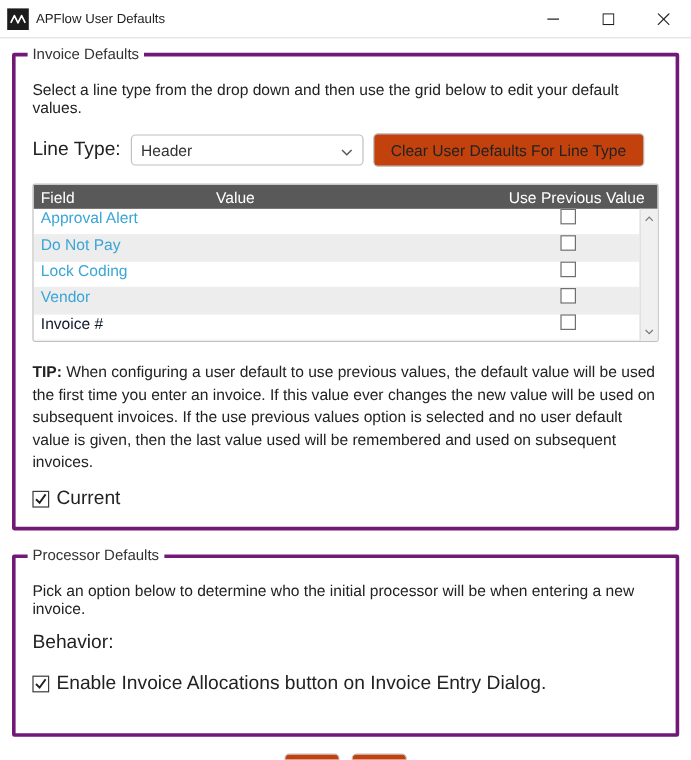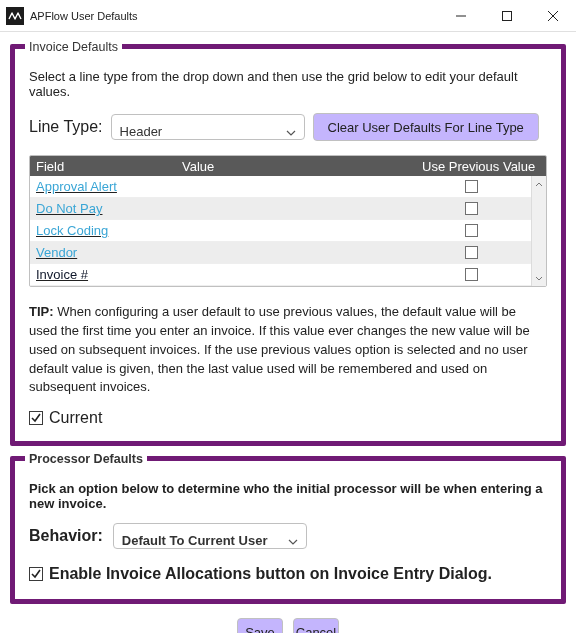--- a/index.html
+++ b/index.html
@@ -9,44 +9,44 @@
   .titlebar { height: 32px; display: flex; align-items: center; padding: 0 0 0 6px; border-bottom: 1px solid #e0e0e0; }
   .titlebar .app-icon { width: 18px; height: 18px; background: #1c1c1c; display: flex; align-items: center; justify-content: center; margin-right: 6px; }
   .titlebar .app-icon svg { width: 14px; height: 10px; }
   .titlebar .title { flex: 0 0 auto; font-size: 11px; color: #222; }
   .titlebar .spacer { flex: 1 1 auto; }
   .win-btn { width: 46px; height: 32px; display: flex; align-items: center; justify-content: center; }
   .win-btn svg { width: 10px; height: 10px; stroke: #222; stroke-width: 1; fill: none; }
 
   .content { padding: 4px 10px 6px 10px; }
 
-  .groupbox { border: 5px solid #701a75; border-radius: 2px; position: relative; padding: 16px 14px 14px 14px; margin-top: 8px; }
+  .groupbox { border: 3px solid #701a75; border-radius: 2px; position: relative; padding: 16px 14px 14px 14px; margin-top: 8px; }
   .groupbox .legend { position: absolute; top: -9px; left: 10px; background: #fff; padding: 0 4px; font-size: 12.5px; color: #333; }
 
   .instr { margin: 4px 0 14px 0; }
 
   .line-type-row { display: flex; align-items: center; gap: 8px; margin-bottom: 14px; }
   .lbl { font-size: 16px; color: #222; }
 
-  .combo { height: 26px; border: 1px solid #c0c0c0; border-radius: 4px; display: flex; align-items: flex-end; padding: 0 8px; background: #fff; position: relative; }
+  .combo { height: 26px; border: 1px solid #c0c0c0; border-radius: 4px; display: flex; align-items: center; padding: 0 8px; background: #fff; position: relative; }
   .combo.small { width: 194px; }
   .combo.big { width: 194px; }
   .combo .combo-text { flex: 1 1 auto; font-size: 13px; color: #333; text-align: left; }
   .combo .chev { flex: 0 0 auto; }
 
-  .btn { height: 28px; border: 1px solid #c0c0c0; border-radius: 4px; background: #c4b5fd; padding: 0 14px; display: inline-flex; align-items: center; justify-content: center; font-size: 13px; color: #222; cursor: default; }
+  .btn { height: 28px; border: 1px solid #c0c0c0; border-radius: 4px; background: #c2410c; padding: 0 14px; display: inline-flex; align-items: center; justify-content: center; font-size: 13px; color: #222; cursor: default; }
 
   .grid-wrap { border: 1px solid #c0c0c0; border-radius: 2px; overflow: hidden; }
   .grid-header { background: #595959; color: #fff; height: 20px; display: flex; align-items: center; font-size: 13px; padding: 0; }
   .grid-header .col-field { width: 152px; padding-left: 6px; }
   .grid-header .col-value { flex: 1 1 auto; }
   .grid-header .col-prev { width: 124px; text-align: left; padding-right: 0; }
   .grid-body { display: flex; }
   .grid-rows { flex: 1 1 auto; }
-  .grid-row { height: 22px; display: flex; align-items: center; border-bottom: 1px solid #eee; text-decoration: underline; }
+  .grid-row { height: 22px; display: flex; align-items: flex-start; border-bottom: 1px solid #eee; }
   .grid-row:nth-child(even) { background: #ededed; }
   .grid-row .cell-field { width: 152px; padding-left: 6px; color: #3aa6d6; font-size: 13px; }
   .grid-row .cell-field.black { color: #0f172a; }
   .grid-row .cell-value { flex: 1 1 auto; }
   .grid-row .cell-prev { width: 112px; display: flex; justify-content: flex-start; padding-left: 46px; }
   .chk { width: 13px; height: 13px; border: 1px solid #6f6f6f; background: #fff; }
   .vscroll { width: 15px; background: #f0f0f0; border-left: 1px solid #dcdcdc; display: flex; flex-direction: column; }
   .vscroll .arrow { width: 100%; height: 16px; display: flex; align-items: center; justify-content: center; }
   .vscroll .track { flex: 1 1 auto; }
 
@@ -178,35 +178,27 @@
     <div class="check-row">
       <div class="checkbox">
         <svg viewBox="0 0 10 10">
             <path d="M1 5 L4 8 L9 1" fill="none" stroke="#222" stroke-width="1.6"></path>
           </svg>
       </div>
       <span class="lbl">Current</span>
     </div>
   </div>
 
-  <div class="groupbox" style="margin-top:10px; padding-bottom:16px;font-weight:bold;">
+  <div class="groupbox" style="margin-top:20px; padding-bottom:32px;">
     <div class="legend">Processor Defaults</div>
 
     <div class="instr" style="margin-bottom:12px;">Pick an option below to determine who the initial processor will be when entering a new invoice.</div>
 
     <div class="behavior-row">
       <span class="lbl">Behavior:</span>
-      <div class="combo big">
-        <span class="combo-text">Default To Current User</span>
-        <span class="chev">
-          <svg width="10" height="6" viewBox="0 0 10 6">
-              <path d="M1 1 L5 5 L9 1" fill="none" stroke="#555" stroke-width="1.2"></path>
-            </svg>
-        </span>
-      </div>
     </div>
 
     <div class="check-row">
       <div class="checkbox">
         <svg viewBox="0 0 10 10">
             <path d="M1 5 L4 8 L9 1" fill="none" stroke="#222" stroke-width="1.6"></path>
           </svg>
       </div>
       <span class="lbl">Enable Invoice Allocations button on Invoice Entry Dialog.</span>
     </div>

